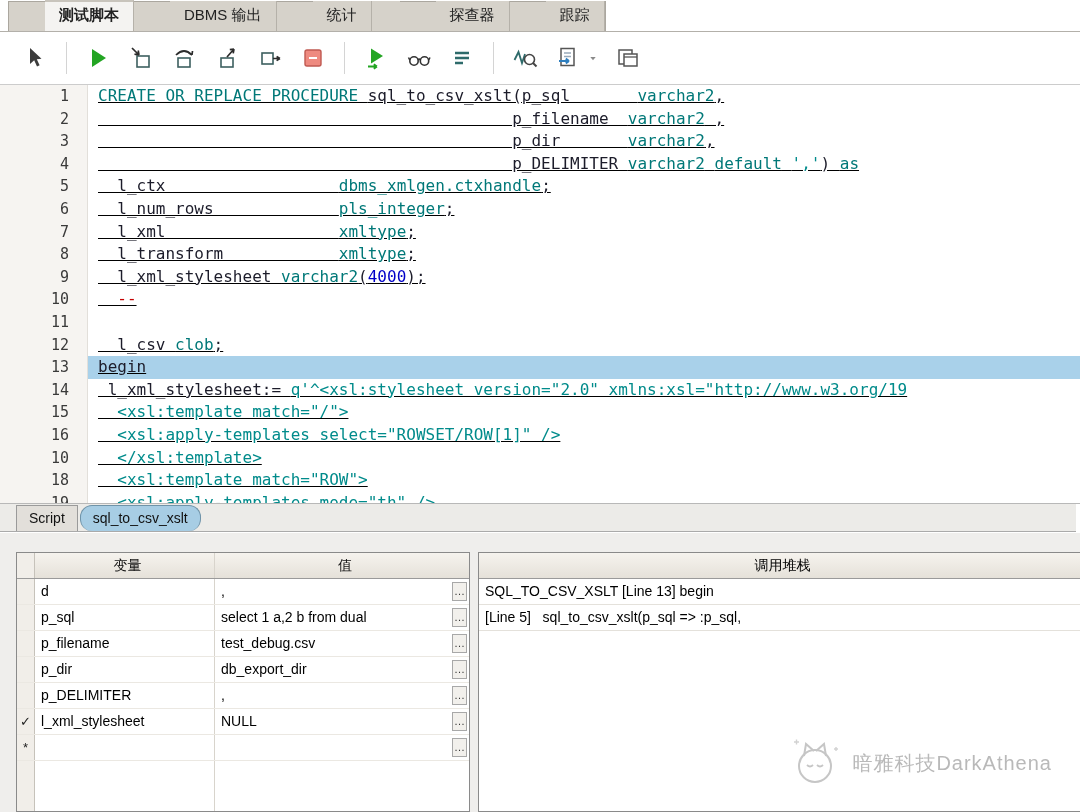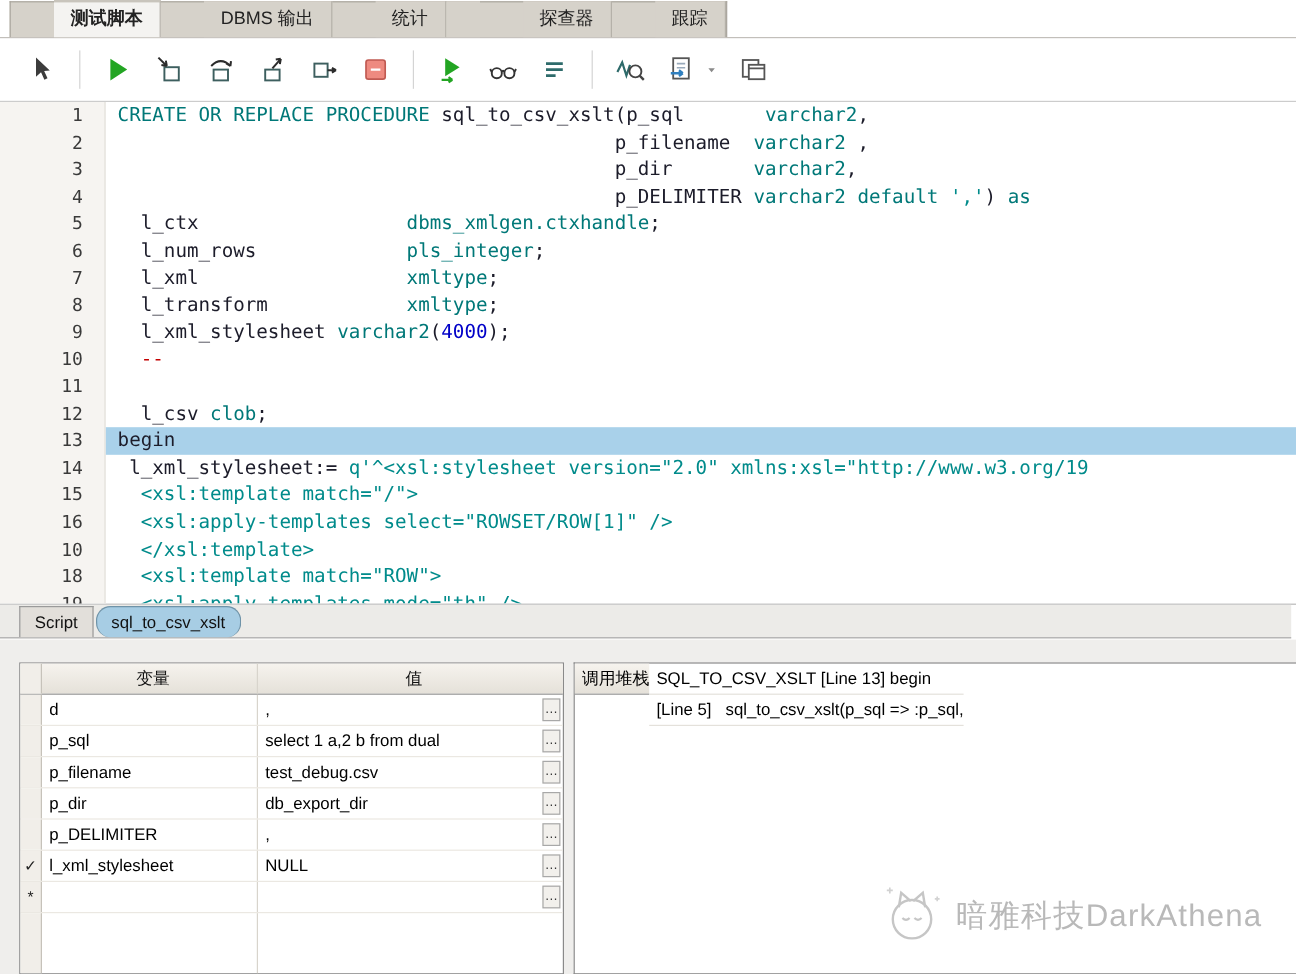--- a/index.html
+++ b/index.html
@@ -29,21 +29,21 @@
   .tsep { width:1px; height:32px; background:#d4d4d4; margin:0 3px; }
   
   .editor { position:absolute; top:85px; left:0; right:0; height:419px;
             display:flex; background:#ffffff; border-bottom:1px solid #b8b8b8;
             font-family:"DejaVu Sans Mono","Liberation Mono",monospace; font-size:16px;
             overflow:hidden; }
   .gutter { width:88px; background:var(--gutter_bg); border-right:1px solid #e2dfda;
             color:#3a3a3a; text-align:right; flex:none; }
   .ln { height:22.6px; line-height:22.6px; padding-right:18px; font-size:15px; }
   .code { flex:1; overflow:hidden; }
-  .cl { height:22.6px; line-height:22.6px; padding-left:10px; white-space:pre; }
+  .cl { height:22.6px; line-height:22.6px; padding-left:10px; white-space:pre;text-decoration:underline; }
   .cl.hl { background:var(--hl_line); }
   .tk { color:var(--kw); }
   .ti { color:var(--ident); }
   .tn { color:var(--num); }
   .ts { color:var(--str); }
   .tc { color:var(--comment); }
   
   .btabs { position:absolute; top:504px; left:0; right:4px; height:28px;
            background:#ecebe8; border-bottom:1px solid #aaaaaa;
            display:flex; align-items:flex-end; padding-left:16px; gap:2px; }
@@ -65,27 +65,27 @@
   .vrow { display:flex; height:26px; flex:none; border-bottom:1px solid #ebe8e2; }
   .vrow .gind { font-size:13px; line-height:25px; color:#222; }
   .vrow .gname, .vrow .gval { line-height:25px; padding-left:6px; color:#000;
           white-space:nowrap; overflow:hidden; }
   .dots { position:absolute; right:2px; top:3px; width:15px; height:19px;
           background:#f2f0ec; border:1px solid #a8a8a8; font-size:11px; line-height:16px;
           text-align:center; color:#333; }
   .gfill { display:flex; flex:1; }
   .stack { position:absolute; left:478px; top:19px; right:0; bottom:0;
            background:#ffffff; border:1px solid #8a8a8a; border-right:none;
-           display:flex; flex-direction:row; font-size:14px; }
+           display:flex; flex-direction:column; font-size:14px; }
   .shead { display:block; line-height:25px; padding-left:6px; }
   .srow { height:26px; line-height:25px; padding-left:6px; border-bottom:1px solid #e4e1db;
           color:#000; white-space:pre; }
   
   .watermark { position:absolute; right:28px; bottom:22px; display:flex;
-               align-items:center; gap:10px; color:#b9b9b9; font-size:26px;
+               align-items:center; gap:10px; color:#b9b9b9; font-size:20px;
                letter-spacing:1px; }
 </style>
 </head>
 <body>
 
 <div class="app">
 
   <div class="tabbar">
     <div class="tabgroup">
         <div class="tab active">测试脚本</div>

